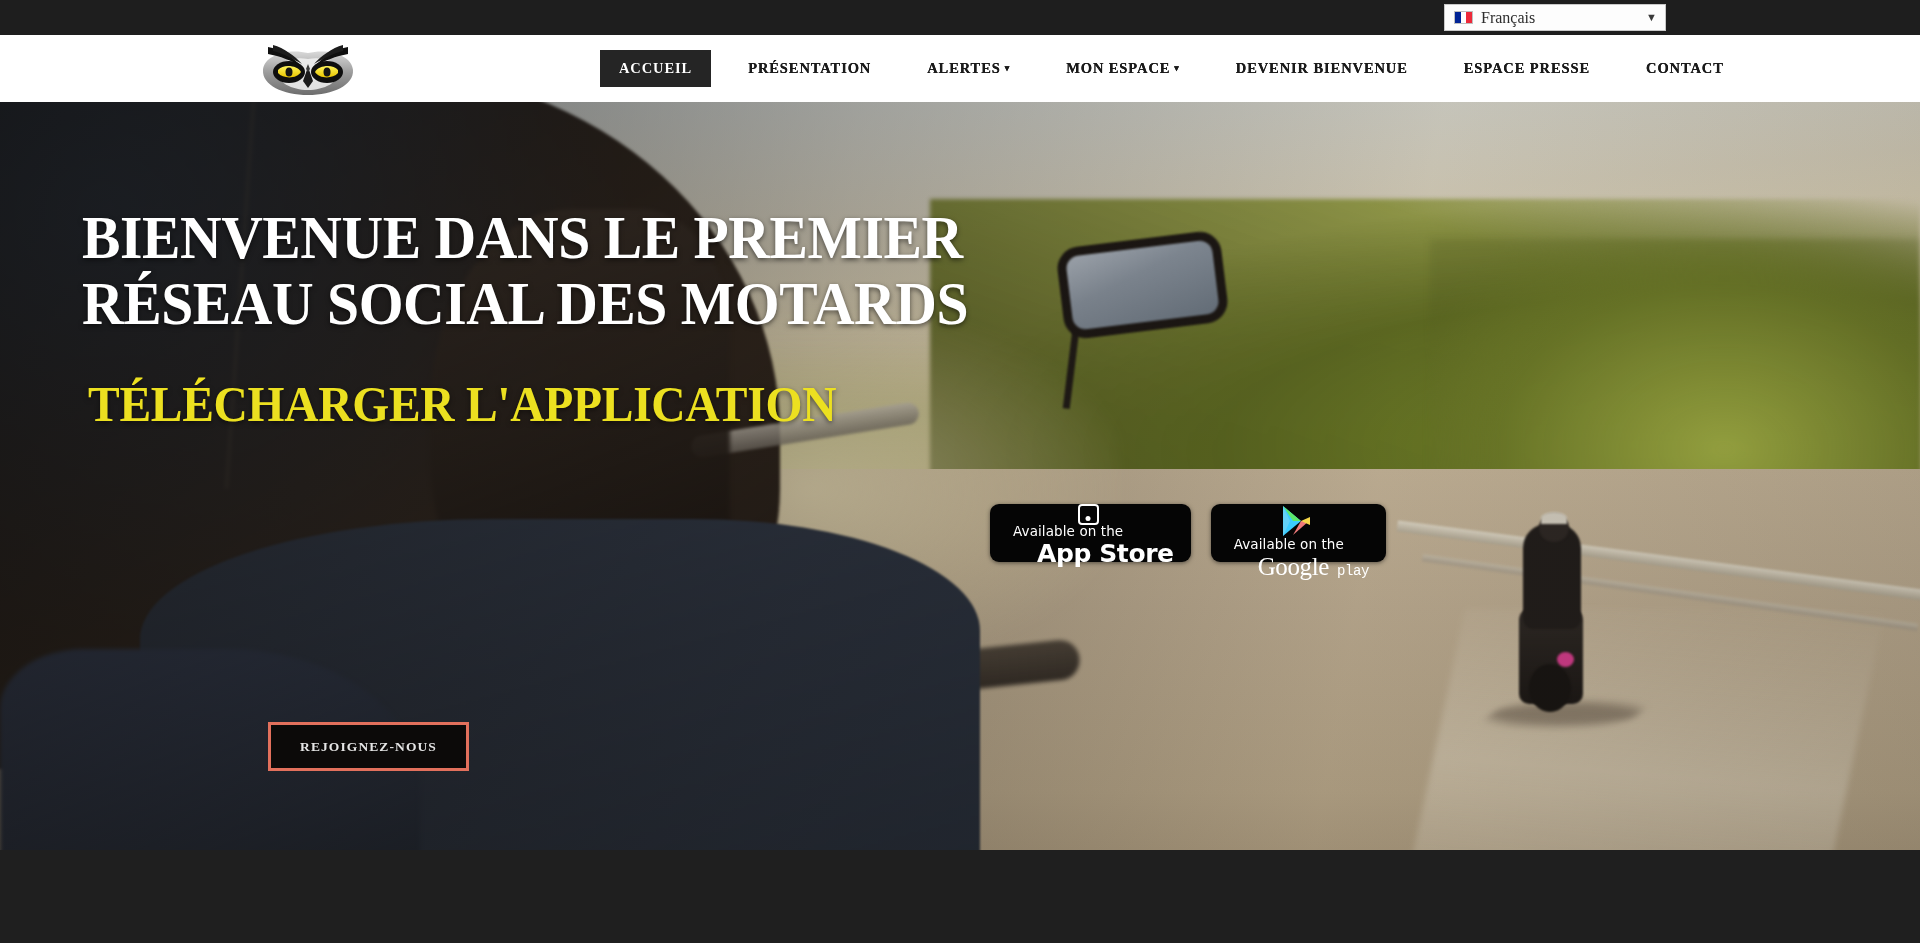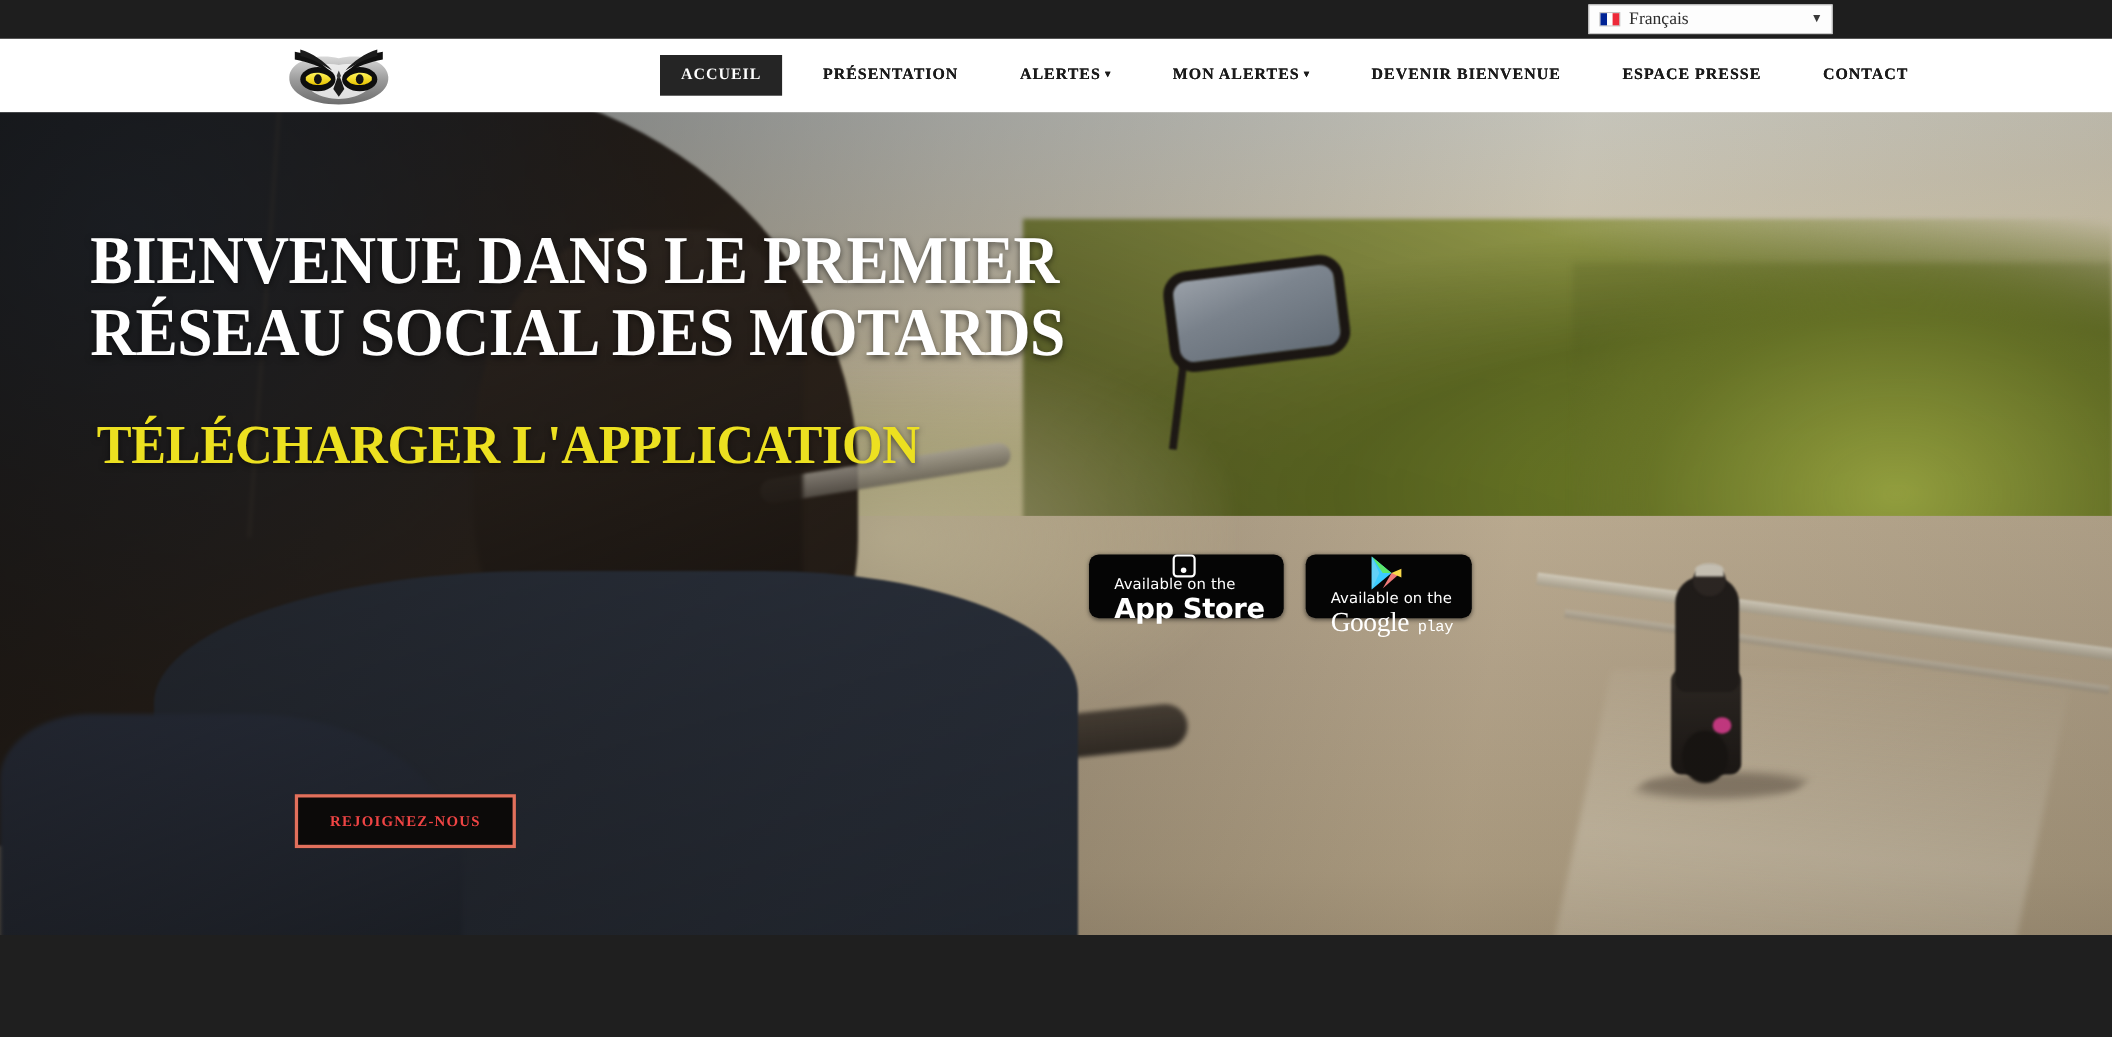--- a/index.html
+++ b/index.html
@@ -237,21 +237,21 @@
     cursor:pointer; box-shadow:0 1px 4px rgba(0,0,0,.5);flex-direction:column;
   }
   .badge-txt { margin-left:10px; color:#fff; line-height:1; }
   .badge-small {
     display:block; font-size:13.5px; font-weight:normal;
     font-family:"DejaVu Sans", sans-serif; letter-spacing:.1px;
     margin-bottom:2px;
   }
   .badge-big {
     display:block; font-size:25px; font-weight:bold;
-    font-family:"DejaVu Sans", sans-serif; letter-spacing:-.4px; line-height:1;
+    font-family:"DejaVu Sans", sans-serif; letter-spacing:-.4px; line-height:1;margin-left:24px;
   }
   .badge-big.gp { font-family:"Liberation Serif", serif; font-weight:normal; font-size:25px; }
   .badge-big.gp .play { font-family:Liberation Mono, monospace; font-size:14px; }
   .ico-iphone {
     width:21px; height:36px; border:2.5px solid #fff; border-radius:4px;
     position:relative; flex:0 0 21px;
   }
   .ico-iphone:after {
     content:""; position:absolute; left:50%; bottom:2px; transform:translateX(-50%);
     width:5px; height:5px; border-radius:50%; background:#fff;
@@ -270,21 +270,21 @@
   .cta {
     position:absolute; left:268px; top:633px;
     width:201px; height:49px;
     background:#0c0a09; border:3px solid #e2705c;
     display:flex; align-items:center; justify-content:center;
     cursor:pointer;
   }
   .cta-label {
     font-family:"Liberation Serif", serif;
     font-weight:bold; font-size:13.5px; letter-spacing:1.1px;
-    color:#ef4444; text-transform:uppercase;
+    color:#e5e5e5; text-transform:uppercase;
   }
 </style>
 </head>
 <body>
 
 <div class="page">
 
   <div class="topbar">
     <div class="lang-select">
       <span class="flag">
@@ -339,21 +339,21 @@
       <div class="nav-item active">
         <span>ACCUEIL</span>
       </div>
       <div class="nav-item">
         <span>PRÉSENTATION</span>
       </div>
       <div class="nav-item">
         <span>ALERTES</span><span class="nav-caret">▾</span>
       </div>
       <div class="nav-item">
-        <span>MON ALERTES</span><span class="nav-caret">▾</span>
+        <span>MON ESPACE</span><span class="nav-caret">▾</span>
       </div>
       <div class="nav-item">
         <span>DEVENIR BIENVENUE</span>
       </div>
       <div class="nav-item">
         <span>ESPACE PRESSE</span>
       </div>
       <div class="nav-item">
         <span>CONTACT</span>
       </div>

